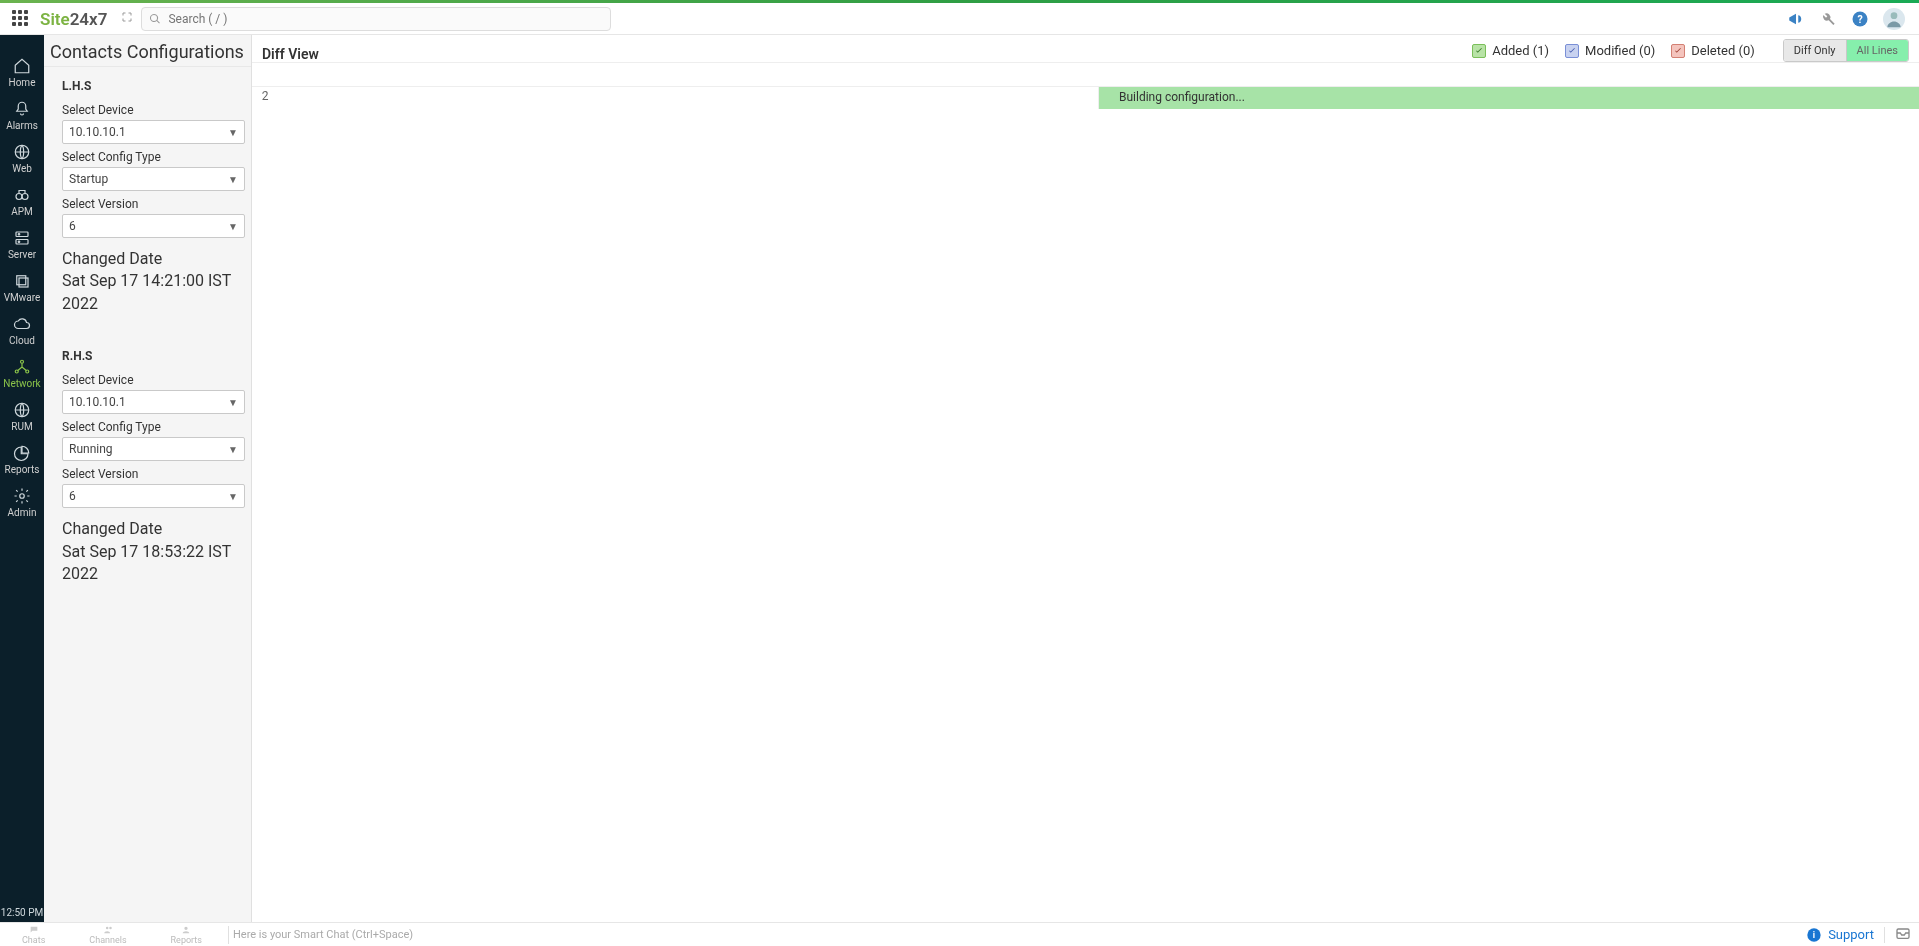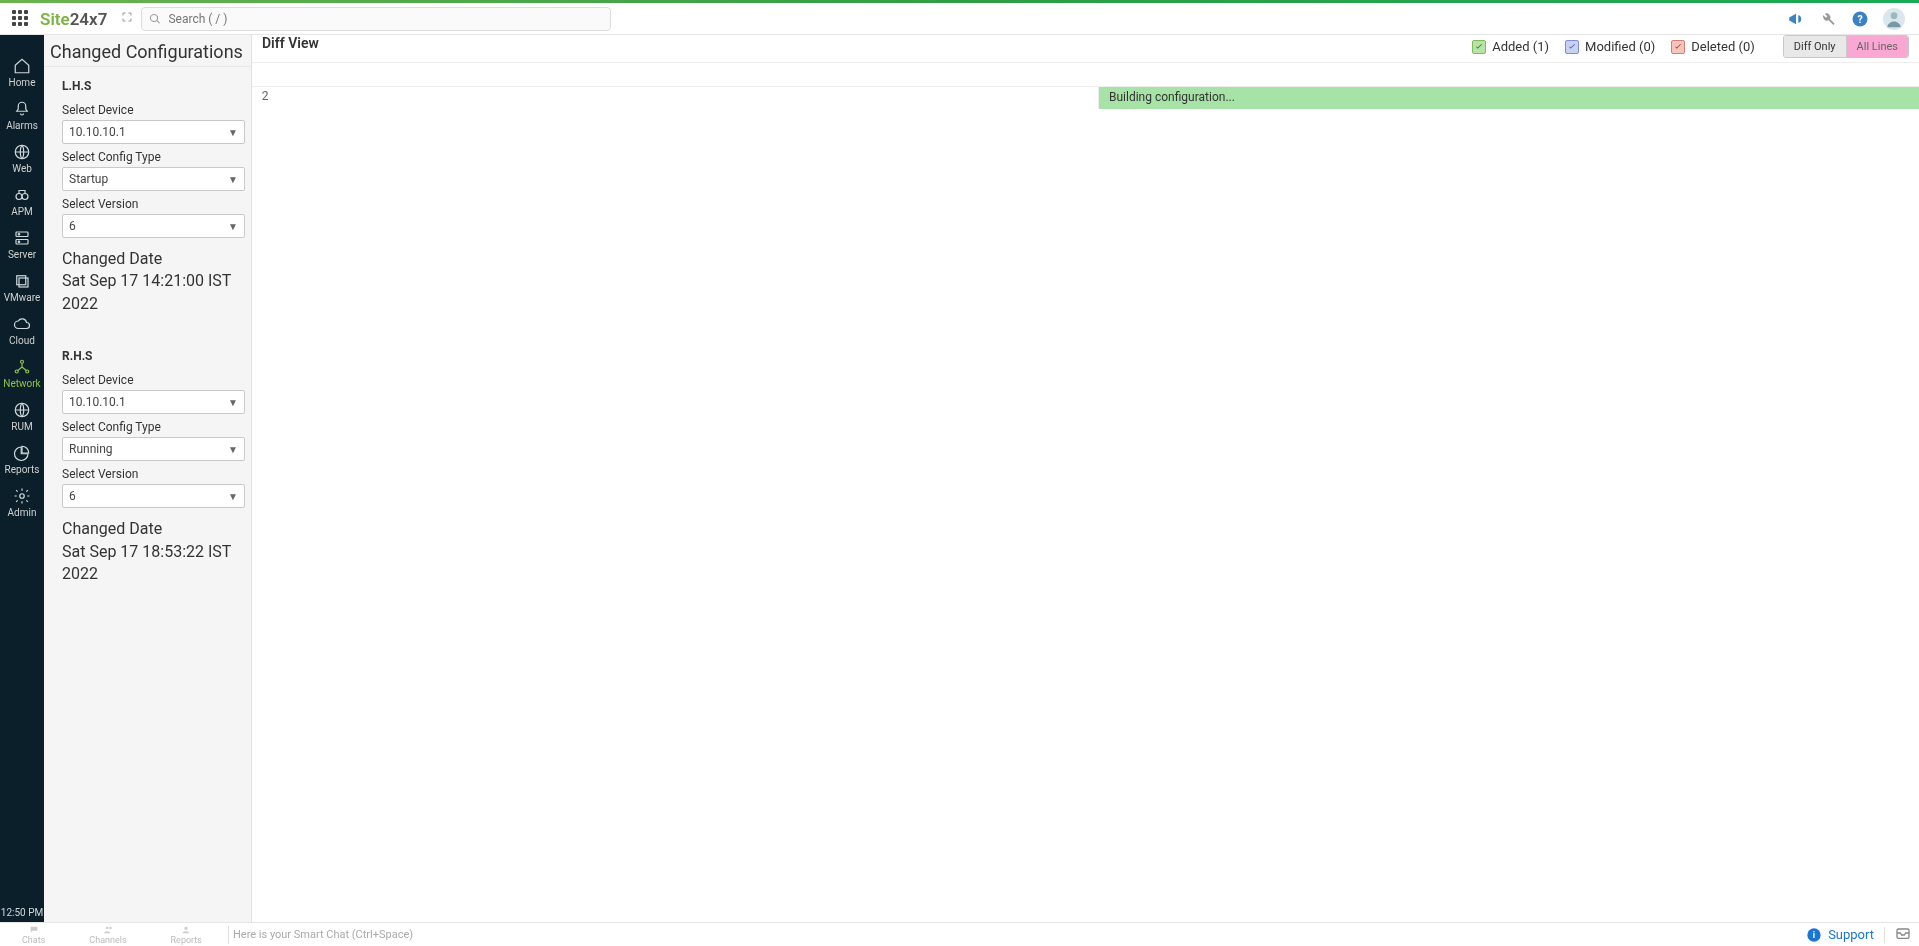--- a/index.html
+++ b/index.html
@@ -80,50 +80,50 @@
   .select .caret { font-size:10px; color:#666; }
   .muted-block { font-size:16px; color:#333; margin-top:10px; line-height:1.4;}
   .muted-block .lbl { display:block; }
   .divider-gap { height:20px; }
 
   
   .main {
     flex:1; display:flex; flex-direction:column; min-width:0; background:#fff;
   }
   .main-header {
-    height:28px; display:flex; align-items:flex-start; padding:0 10px;
+    height:28px; display:flex; align-items:flex-end; padding:0 10px;
     border-bottom:1px solid #eee;
   }
   .main-header .title { font-size:14px; font-weight:600; color:#333; }
   .legend { display:flex; align-items:center; gap:16px; margin-left:auto; font-size:13px; color:#333;}
   .legend-item { display:flex; align-items:center; gap:6px; }
   .chk { width:14px; height:14px; border-radius:2px; display:flex; align-items:center; justify-content:center; border:1px solid transparent;}
   .chk.green { background:#b8e3a6; border-color:#7bbf5a;}
   .chk.blue  { background:#c8d2f0; border-color:#7a8fd6;}
   .chk.red   { background:#f4c4bd; border-color:#d38073;}
   .chk svg { width:10px; height:10px; }
   .toggle-group {
     display:flex; border:1px solid #c9c9c9; border-radius:3px; overflow:hidden; margin-left:12px;
     font-size:11px;
   }
-  .toggle-btn { padding:4px 10px; cursor:pointer; background:#f9a8d4; color:#666; }
+  .toggle-btn { padding:4px 10px; cursor:pointer; background:#86efac; color:#666; }
   .toggle-btn.active { background:#e8e8e8; color:#333; }
   .toggle-btn + .toggle-btn { border-left:1px solid #c9c9c9; }
 
   .diff-cols-header {
     height:24px; display:flex; border-bottom:1px solid #eee; font-size:12px; color:#333;
   }
   .diff-cols-header .gutter { width:20px; }
   .diff-cols-header .col { flex:1; display:flex; align-items:center; padding-left:64px; }
   .diff-cols-header .col.right { border-left:1px solid #eee; padding-left:16px;}
 
   .diff-body { flex:1; overflow:auto; }
   .diff-row { display:flex; min-height:22px; align-items:stretch; }
   .gutter { width:26px; text-align:center; font-size:12px; color:#666; padding-top:2px;}
-  .cell { flex:1; font-size:12px; padding:3px 10px; }
+  .cell { flex:1; font-size:12px; padding:3px 20px; }
   .cell.right { border-left:1px solid #eee; }
   .added-bg { background:#a7e3a7; }
 
   
   .bottombar {
     height:24px; border-top:1px solid #e6e6e6; display:flex; align-items:center;
     font-size:11px; color:#999; background:#fff;
   }
   .bb-item { display:flex; flex-direction:column; align-items:center; padding:0 22px; color:#bbb; cursor:pointer;}
   .bb-item svg { width:14px; height:10px; }
@@ -274,21 +274,21 @@
           <circle cx="12" cy="12" r="3"></circle>
           <path d="M12 2v3M12 19v3M4.2 4.2l2 2M17.8 17.8l2 2M2 12h3M19 12h3M4.2 19.8l2-2M17.8 6.2l2-2"></path>
         </svg>
         <span>Admin</span>
       </div>
       <div class="rail-spacer"></div>
       <div class="rail-time">12:50 PM</div>
     </div>
 
   <div class="config-panel">
-    <div class="config-title">Changed Configurations</div>
+    <div class="config-title">Contacts Configurations</div>
 
     <div class="section">
       <div class="section-head">L.H.S</div>
 
       <div class="field-label">Select Device</div>
       <div class="select">
         <span>10.10.10.1</span>
         <span class="caret">▼</span>
       </div>
 

